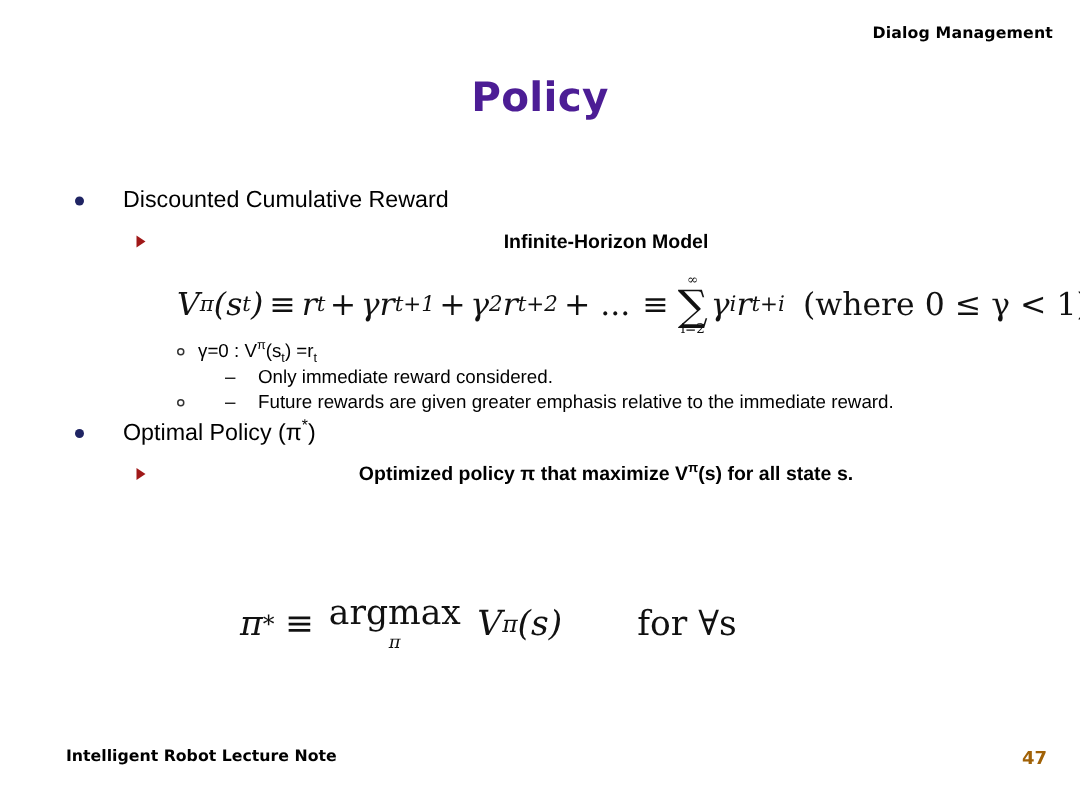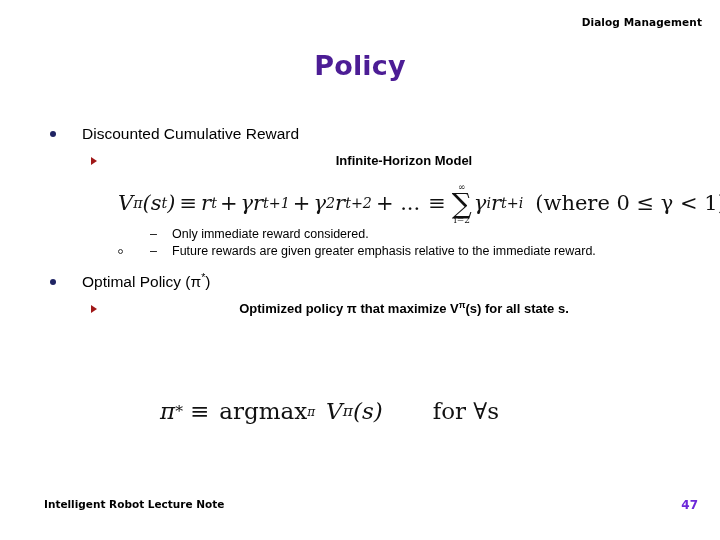--- a/index.html
+++ b/index.html
@@ -189,21 +189,21 @@
     position: absolute;
     top: 398px;
     left: 160px;
     width: 430px;
     font-size: 23px;
     white-space: nowrap;
   }
   .eq2 .row { display: flex; align-items: center; }
   .argmax-block {
     display: inline-flex;
-    flex-direction: row;
+    flex-direction: column;
     align-items: center;
     font-style: normal;
     line-height: 1;
     margin: 0 3px;
   }
   .argmax-block .top { font-style: normal; }
   .argmax-block .bot { font-size: 12px; font-style: italic; margin-top: 1px; }
   .eq2 .forall {
     font-style: normal;
     margin-left: 50px;
@@ -220,21 +220,21 @@
     color: #000000;
     white-space: nowrap;
   }
   .footer-page {
     position: absolute;
     right: 22px;
     bottom: 28px;
     font-family: "DejaVu Sans", sans-serif;
     font-size: 12px;
     font-weight: 600;
-    color: #6d28d9;
+    color: #a16207;
   }
 </style>
 </head>
 <body>
 
 <div class="slide">
 
   <div class="header">Dialog Management</div>
 
   <div class="title">Policy</div>
@@ -246,36 +246,40 @@
       <span>Discounted Cumulative Reward</span>
     </div>
 
     <div class="l2">
       <span class="tri"></span>
       <span>Infinite-Horizon Model</span>
     </div>
 
     <div style="height:56px"></div>
 
+    <div class="l3">
+      <span class="circ"></span>
+      <span>γ=0 : V</span><sup>π</sup><span>(s</span><sub>t</sub><span>) =r</span><sub>t</sub>
+    </div>
 
     <div class="l4">
       <span class="dash">–</span>
       <span>Only immediate reward considered.</span>
     </div>
 
     <div class="l3">
       <span class="circ"></span>
     </div>
 
     <div class="l4 wrap">
       <span class="dash">–</span>
       <span>Future rewards are given greater emphasis relative to the immediate reward.</span>
     </div>
 
-    <div class="l1" style="margin-top:12px">
+    <div class="l1" style="margin-top:2px">
       <span class="dot"></span>
       <span>Optimal Policy (π</span><sup>*</sup><span>)</span>
     </div>
 
     <div class="l2" style="margin-top:8px">
       <span class="tri"></span>
       <span>Optimized policy π that maximize V</span><sup>π</sup><span>(s) for all state s.</span>
     </div>
 
   </div>

